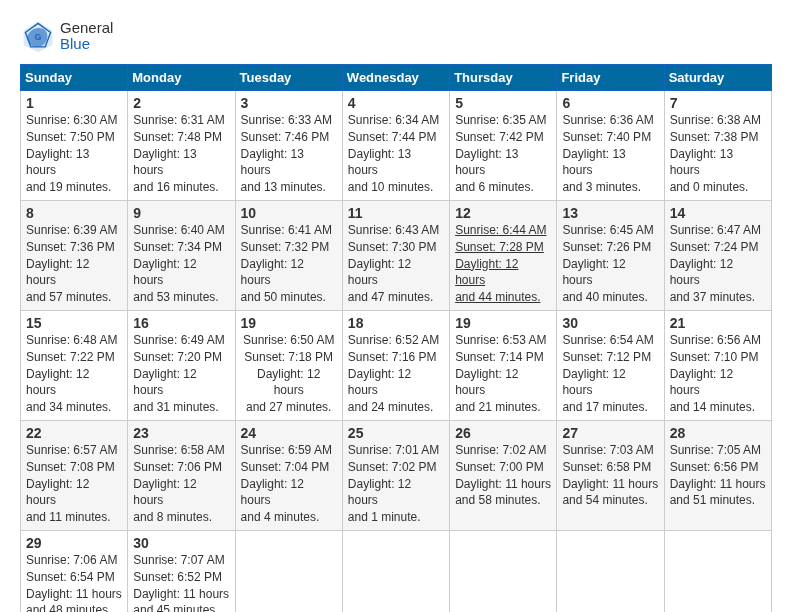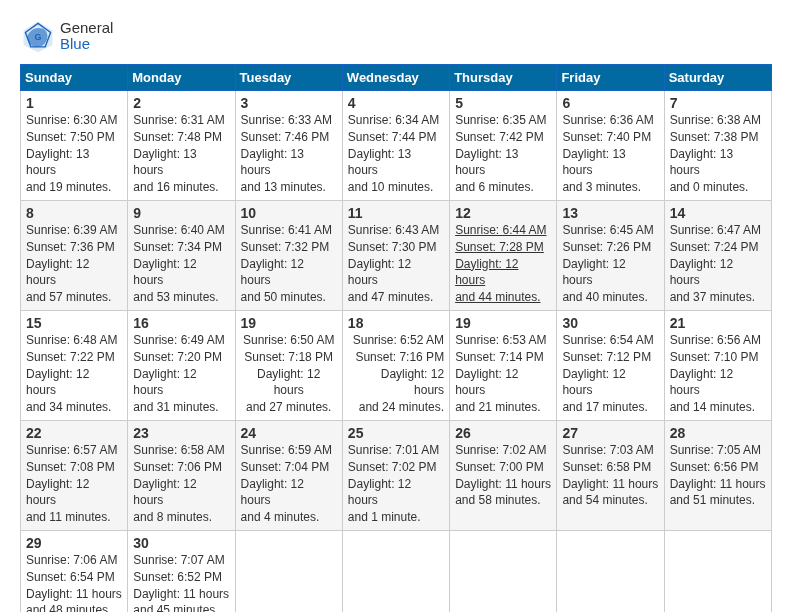--- a/index.html
+++ b/index.html
@@ -252,21 +252,21 @@
           </td>
           <td>
             <span class="day-num">19</span>
             <div class="day-info" style="white-space: pre-line; text-align: center;">Sunrise: 6:50 AM
 Sunset: 7:18 PM
 Daylight: 12 hours
 and 27 minutes.</div>
           </td>
           <td>
             <span class="day-num">18</span>
-            <div class="day-info" style="white-space: pre-line; text-align: right;">Sunrise: 6:52 AM
+            <div class="day-info" style="white-space: pre-line;">Sunrise: 6:52 AM
 Sunset: 7:16 PM
 Daylight: 12 hours
 and 24 minutes.</div>
           </td>
           <td>
             <span class="day-num">19</span>
             <div class="day-info" style="white-space: pre-line;">Sunrise: 6:53 AM
 Sunset: 7:14 PM
 Daylight: 12 hours
 and 21 minutes.</div>

